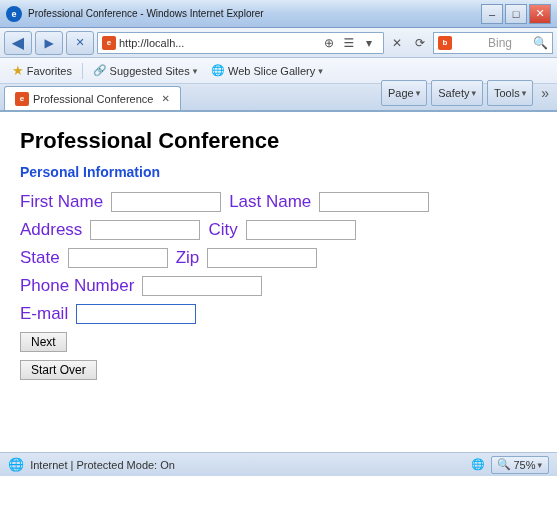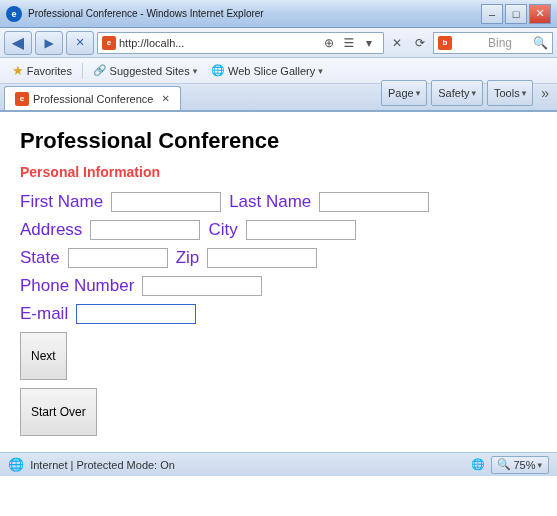--- a/index.html
+++ b/index.html
@@ -122,21 +122,21 @@
     }
     .page-title {
       font-size: 22px;
       font-weight: bold;
       color: #000;
       margin-bottom: 10px;
     }
     .section-title {
       font-size: 14px;
       font-weight: bold;
-      color: #ef4444;
+      color: #1d4ed8;
       margin-bottom: 12px;
     }
     .form-row {
       display: flex;
       align-items: center;
       margin-bottom: 8px;
       gap: 8px;
     }
     .field-label {
       font-size: 17px;
@@ -149,21 +149,21 @@
       font-size: 12px;
       padding: 1px 3px;
       background: white;
     }
     .input-short { width: 100px; }
     .input-medium { width: 110px; }
     .input-long { width: 120px; }
     .submit-btn {
       border: 1px solid #aaa;
       background: linear-gradient(to bottom, #f5f5f5, #e0e0e0);
-      padding: 16px 10px;
+      padding: 2px 10px;
       font-size: 12px;
       cursor: pointer;
       margin-top: 4px;
       display: block;
     }
 
     
     .status-bar {
       background: linear-gradient(to bottom, #dce6f4, #c8d8ec);
       height: 24px;

